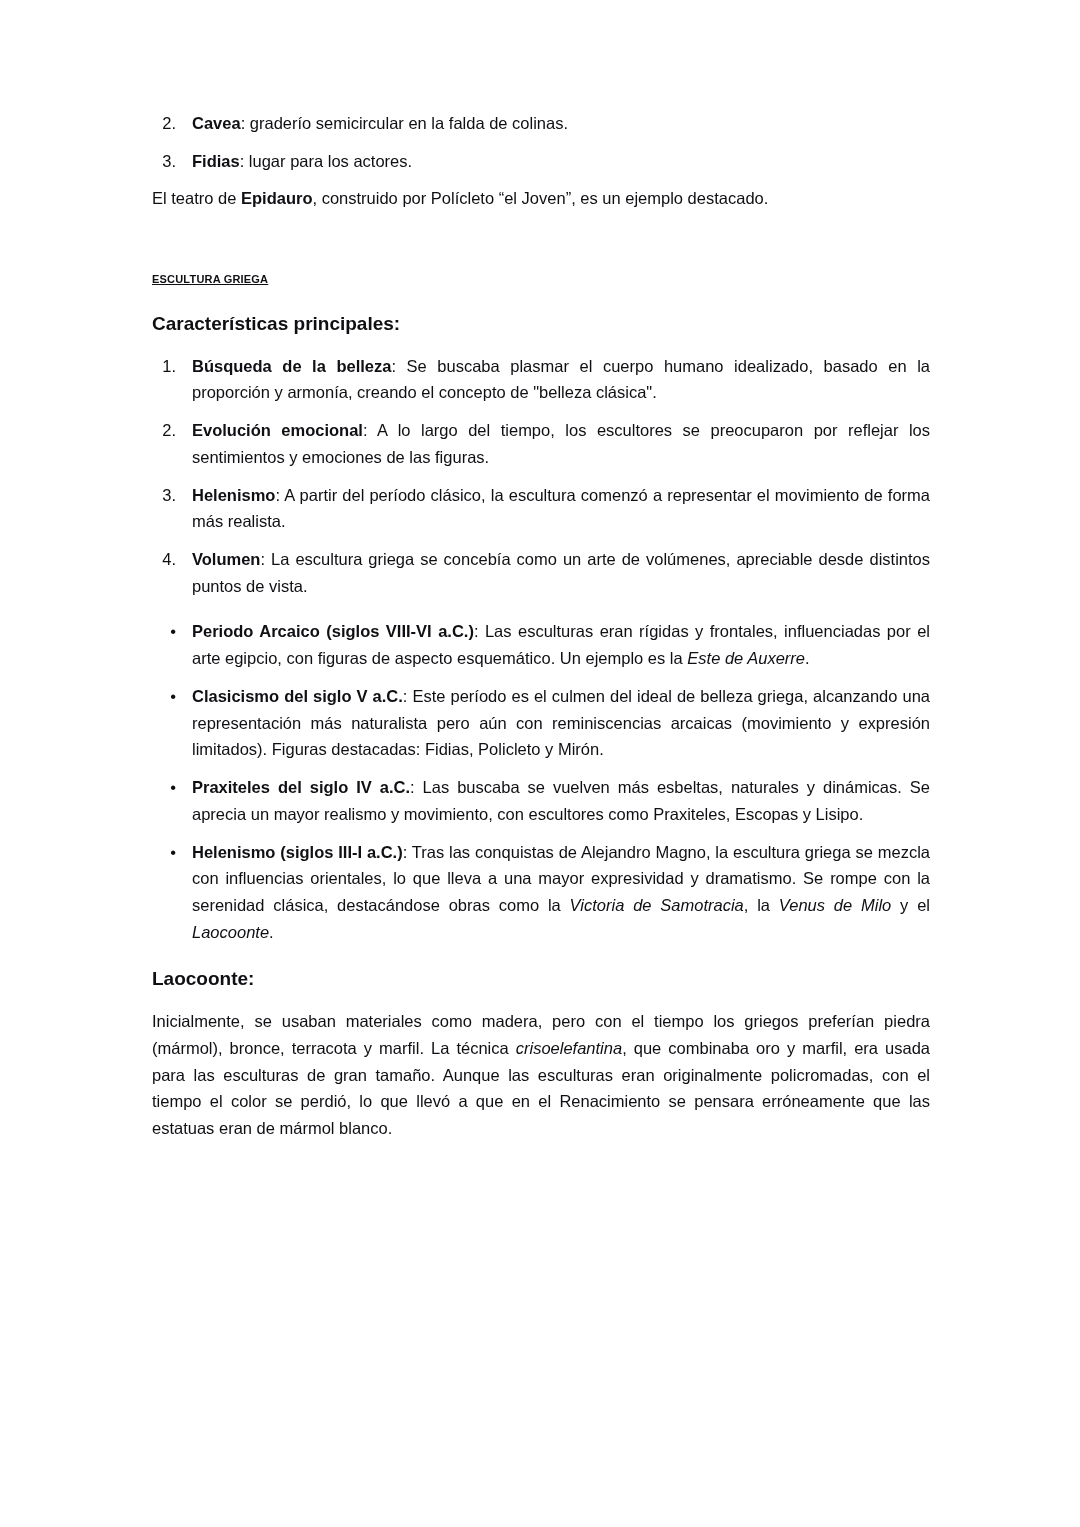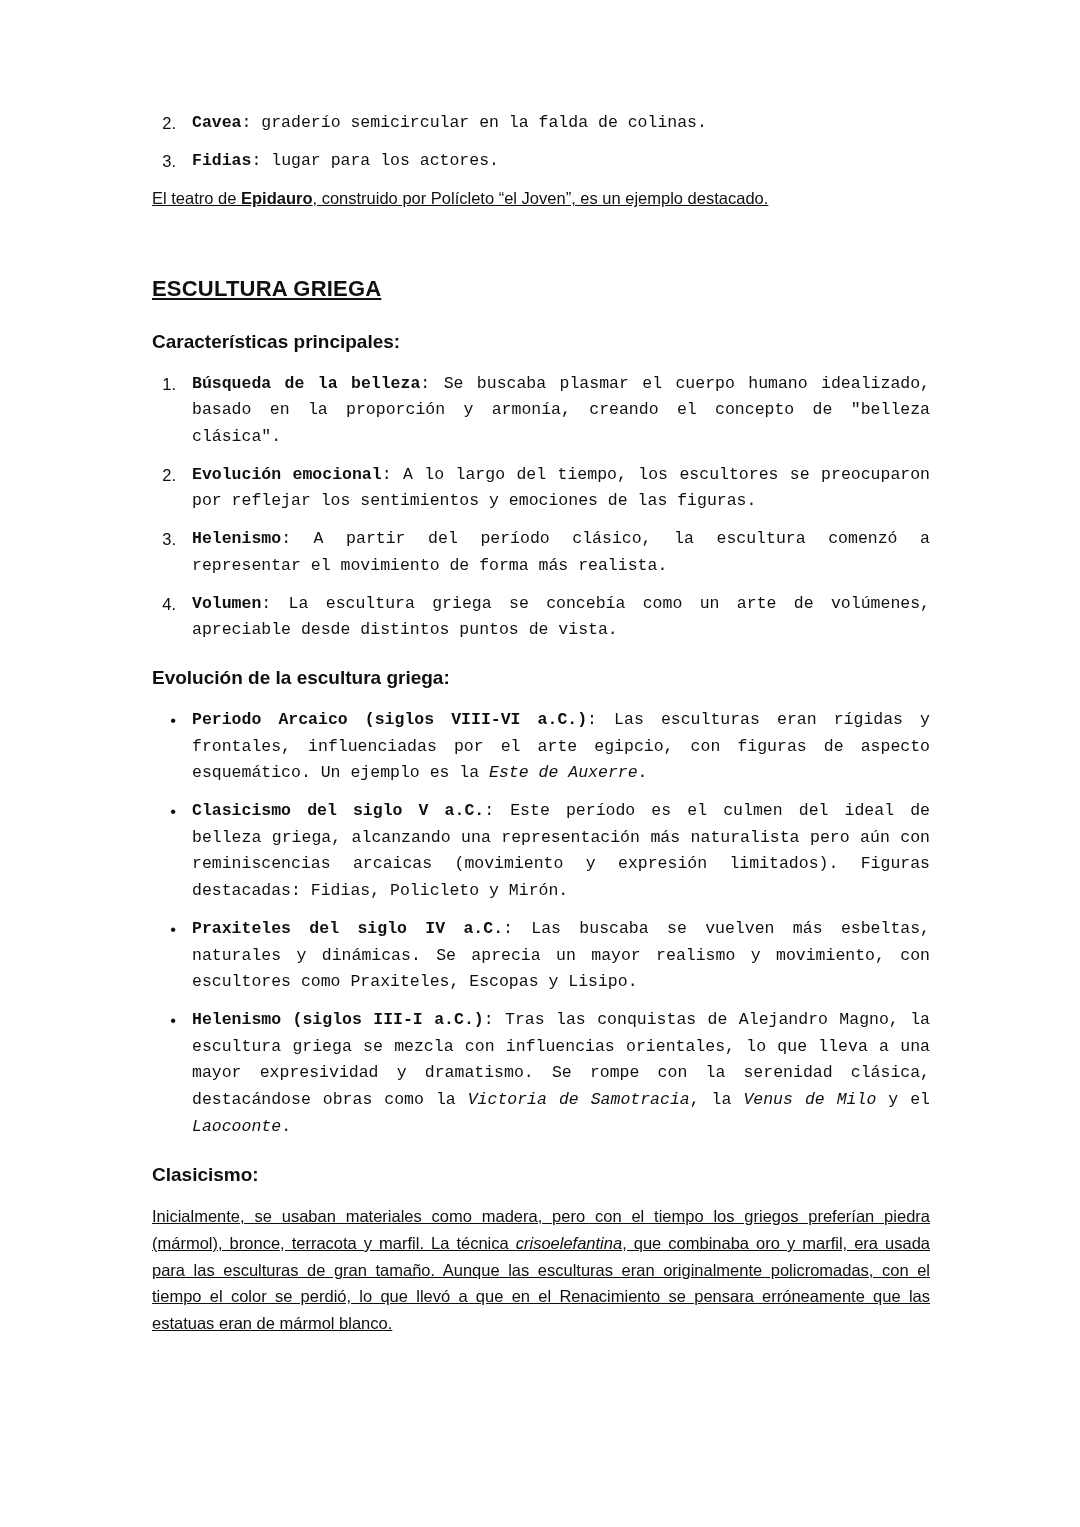--- a/index.html
+++ b/index.html
@@ -38,38 +38,36 @@
     width: 40px;
     text-align: right;
     padding-right: 16px;
     box-sizing: border-box;
     font-size: 16.5px;
     line-height: 1.62;
   }
   li.item .body {
     flex: 1 1 auto;
     text-align: justify;
-    font-family: Liberation Mono, monospace;
   }
   
   .list-indent {
     margin-left: 34px;
   }
   .list-indent-b {
     margin-left: 34px;
   }
   p.para {
     margin: 0 0 13px 0;
     text-align: justify;
-    text-decoration: underline;
   }
   .spacer-lg { height: 46px; }
   .spacer-sm { height: 8px; }
   h2.section-title {
-    font-size: 22px;
+    font-size: 11px;
     font-weight: bold;
     text-decoration: underline;
     margin: 0 0 20px 0;
     letter-spacing: 0.2px;
   }
   h3.sub-head {
     font-size: 19px;
     font-weight: bold;
     margin: 0 0 13px 0;
   }
@@ -119,21 +117,20 @@
         <span class="body"><b>Helenismo</b><span>: A partir del período clásico, la escultura comenzó a representar el movimiento de forma más realista.</span></span>
       </li>
       <li class="item">
         <span class="marker">4.</span>
         <span class="body"><b>Volumen</b><span>: La escultura griega se concebía como un arte de volúmenes, apreciable desde distintos puntos de vista.</span></span>
       </li>
     </ol>
 
     <div class="spacer-sm"></div>
 
-    <h3 class="sub-head">Evolución de la escultura griega:</h3>
 
     <ul class="bul list-indent-b">
       <li class="item">
         <span class="marker bulletglyph">•</span>
         <span class="body"><b>Periodo Arcaico (siglos VIII-VI a.C.)</b><span>: Las esculturas eran rígidas y frontales, influenciadas por el arte egipcio, con figuras de aspecto esquemático. Un ejemplo es la </span><i>Este de Auxerre</i><span>.</span></span>
       </li>
       <li class="item">
         <span class="marker bulletglyph">•</span>
         <span class="body"><b>Clasicismo del siglo V a.C.</b><span>: Este período es el culmen del ideal de belleza griega, alcanzando una representación más naturalista pero aún con reminiscencias arcaicas (movimiento y expresión limitados). Figuras destacadas: Fidias, Policleto y Mirón.</span></span>
       </li>
@@ -142,18 +139,18 @@
         <span class="body"><b>Praxiteles del siglo IV a.C.</b><span>: Las buscaba se vuelven más esbeltas, naturales y dinámicas. Se aprecia un mayor realismo y movimiento, con escultores como Praxiteles, Escopas y Lisipo.</span></span>
       </li>
       <li class="item">
         <span class="marker bulletglyph">•</span>
         <span class="body"><b>Helenismo (siglos III-I a.C.)</b><span>: Tras las conquistas de Alejandro Magno, la escultura griega se mezcla con influencias orientales, lo que lleva a una mayor expresividad y dramatismo. Se rompe con la serenidad clásica, destacándose obras como la </span><i>Victoria de Samotracia</i><span>, la </span><i>Venus de Milo</i><span> y el </span><i>Laocoonte</i><span>.</span></span>
       </li>
     </ul>
 
     <div class="spacer-sm"></div>
 
-    <h3 class="sub-head">Clasicismo:</h3>
+    <h3 class="sub-head">Laocoonte:</h3>
 
     <p class="para"><span>Inicialmente, se usaban materiales como madera, pero con el tiempo los griegos preferían piedra (mármol), bronce, terracota y marfil. La técnica </span><i>crisoelefantina</i><span>, que combinaba oro y marfil, era usada para las esculturas de gran tamaño. Aunque las esculturas eran originalmente policromadas, con el tiempo el color se perdió, lo que llevó a que en el Renacimiento se pensara erróneamente que las estatuas eran de mármol blanco.</span></p>
 
   </div>
 </div>
 
 </body></html>

